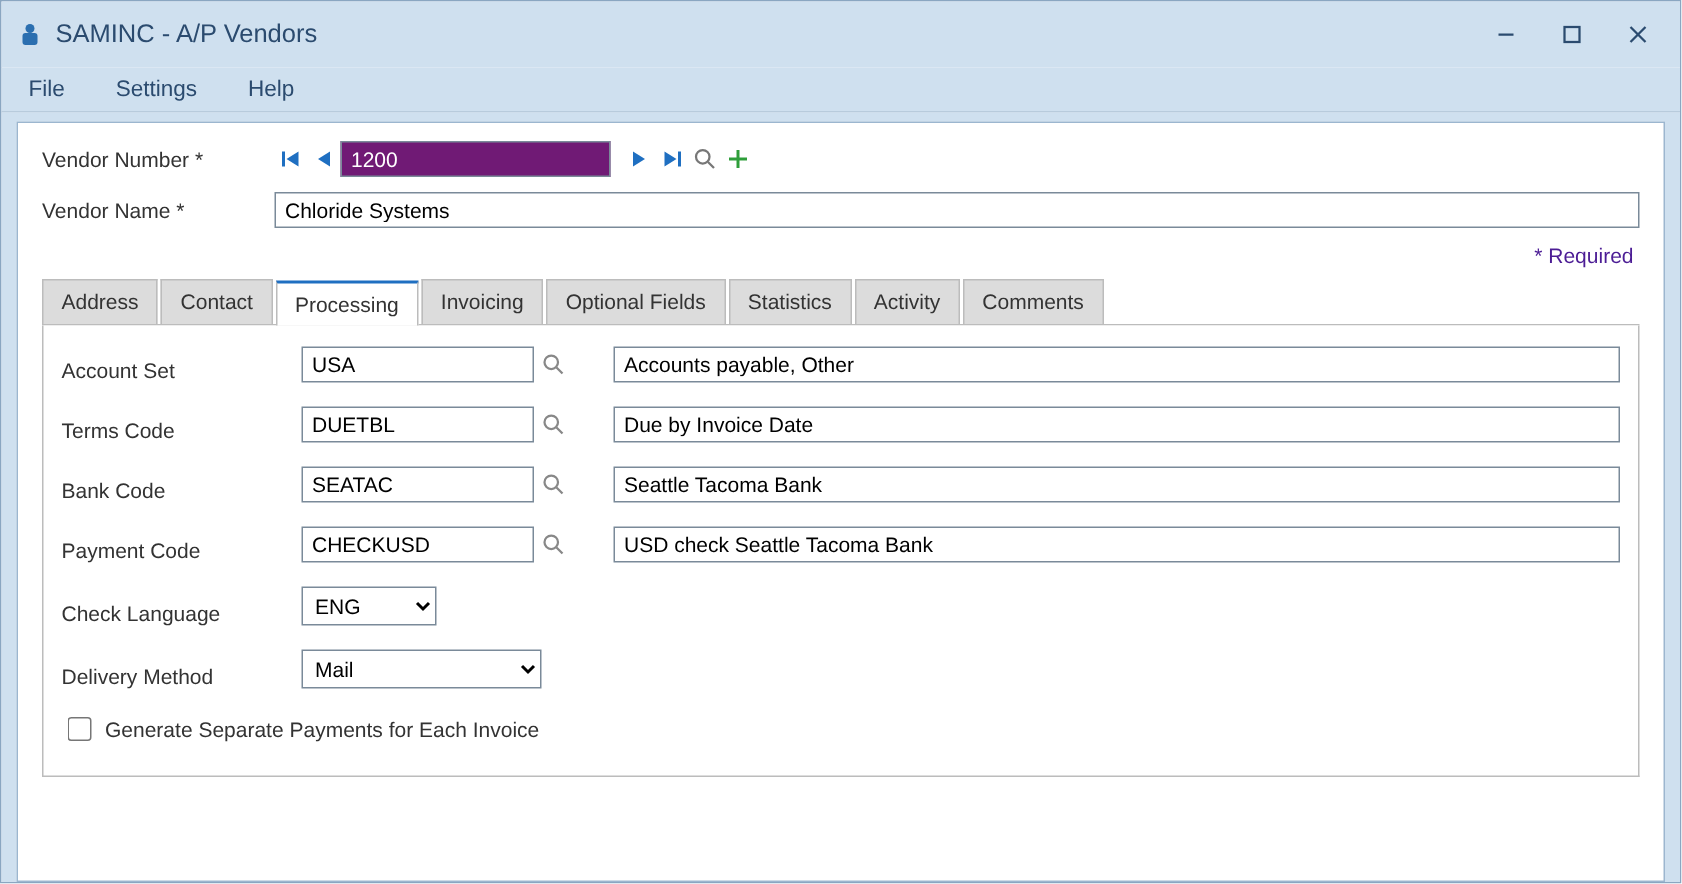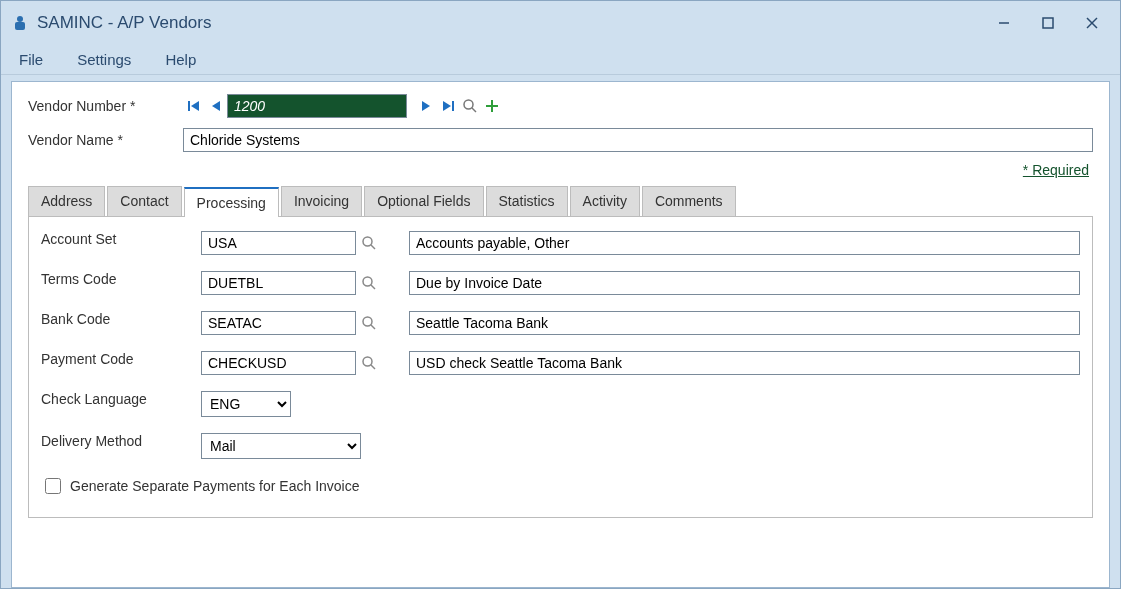--- a/index.html
+++ b/index.html
@@ -77,21 +77,21 @@
   .finder { color:#7a7a7a; }
   .plus svg { stroke:#2e9e3a; }
   input.text {
     height: 24px;
     border: 1px solid #7a8a99;
     padding: 0 6px;
     font-size: 14px;
     font-family: inherit;
     background:#fff;
   }
-  .required-note { text-align: right; font-size:14px; color:#14532d; margin: 0 4px 8px 0; text-decoration: underline;}
+  .required-note { text-align: right; font-size:14px; color:#4c1d95; margin: 0 4px 8px 0;}
   .tabs {
     display: flex;
     border-bottom: 1px solid #bcbcbc;
     margin-top: 4px;
   }
   .tab {
     padding: 6px 12px;
     background: #dcdcdc;
     border: 1px solid #bcbcbc;
     border-bottom: none;
@@ -105,21 +105,21 @@
     background: #fff;
     border-top: 2px solid #1f6fc1;
     top: 1px;
   }
   .panel {
     border: 1px solid #bcbcbc;
     border-top: none;
     padding: 14px 12px 20px 12px;
     background:#fff;
   }
-  .frow { display:flex; align-items:flex-start; margin-bottom: 16px; }
+  .frow { display:flex; align-items:flex-end; margin-bottom: 16px; }
   .flabel { width: 160px; font-size:14px; }
   .code-input {
     width: 155px; height:24px; border:1px solid #7a8a99; padding:0 6px;
     font-size:14px; font-family:inherit;
   }
   .lookup {
     width: 28px; height:24px; display:flex; align-items:center; justify-content:center;
     cursor:pointer; margin-left: -1px;
   }
   .lookup svg circle { stroke:#888; fill:none; }
@@ -190,21 +190,21 @@
             <svg width="14" height="14" viewBox="0 0 14 14">
               <rect x="1" y="2" width="2" height="10"></rect>
               <polygon points="12,2 12,12 4,7"></polygon>
             </svg>
           </span>
         <span class="navbtn">
             <svg width="14" height="14" viewBox="0 0 14 14">
               <polygon points="11,2 11,12 3,7"></polygon>
             </svg>
           </span>
-        <input class="text vnum-input" style="width: 180px; color: rgb(255, 255, 255); background: #14532d; font-style: italic;" value="1200">
+        <input class="text vnum-input" style="width: 180px; color: rgb(255, 255, 255); background: #701a75;" value="1200">
         <span style="width:8px"></span>
         <span class="navbtn">
             <svg width="14" height="14" viewBox="0 0 14 14">
               <polygon points="3,2 3,12 11,7"></polygon>
             </svg>
           </span>
         <span class="navbtn">
             <svg width="14" height="14" viewBox="0 0 14 14">
               <polygon points="2,2 2,12 10,7"></polygon>
               <rect x="11" y="2" width="2" height="10"></rect>

